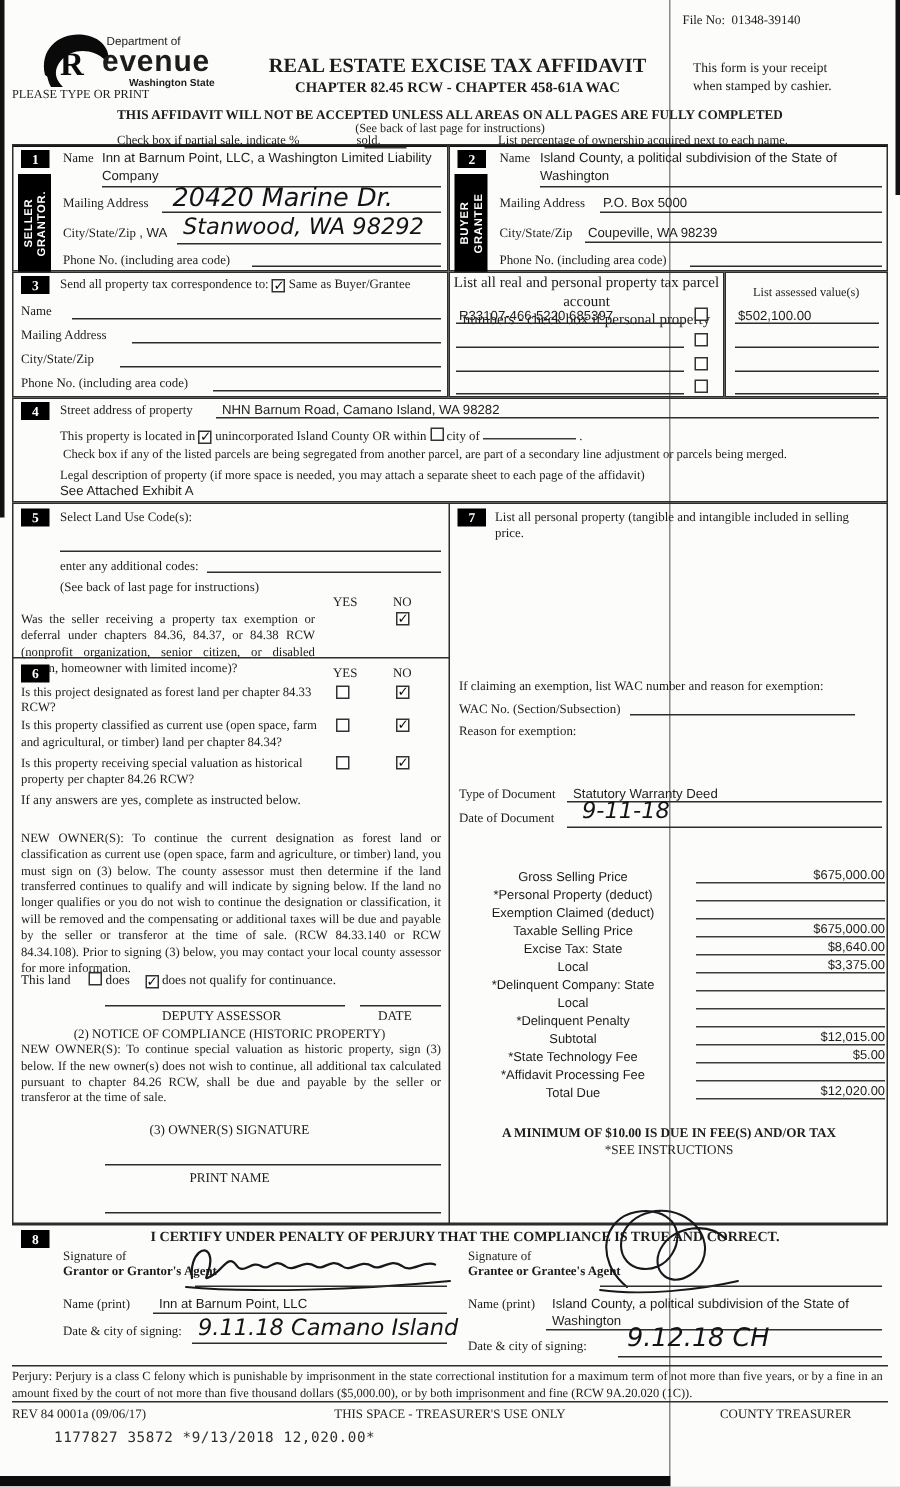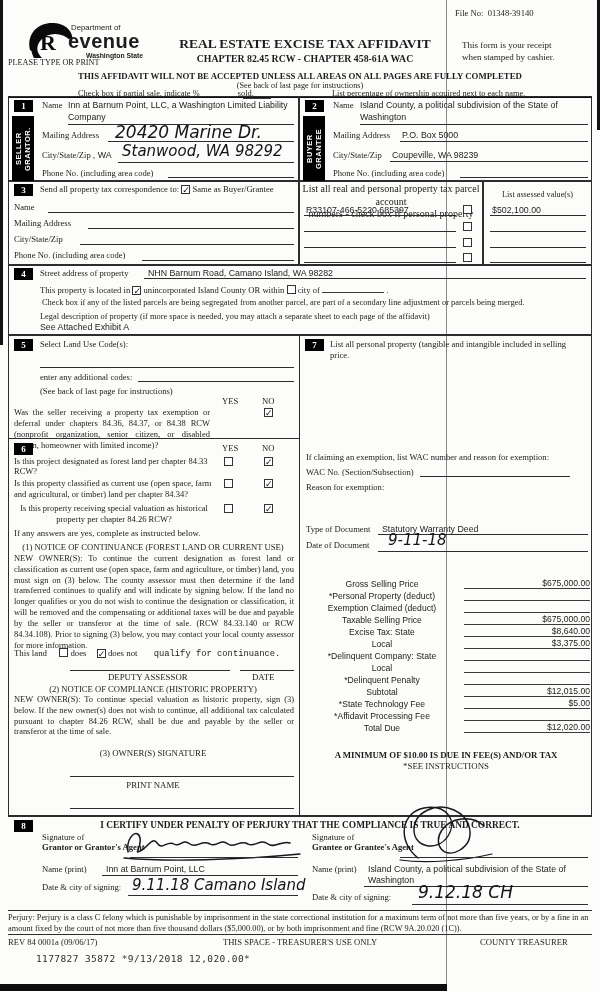--- a/index.html
+++ b/index.html
@@ -201,36 +201,35 @@
   <div class="abs" style="left:262px;top:443px;font-size:8.6px;">NO</div>
 
   <div class="abs" style="left:14px;top:456px;width:200px;font-size:8.5px;">Is this project designated as forest land per chapter 84.33 RCW?</div>
   <span class="cb abs" style="left:224px;top:457px;"></span>
   <span class="cb abs on" style="left:264px;top:457px;">✓</span>
 
   <div class="abs" style="left:14px;top:478px;width:200px;font-size:8.5px;line-height:1.3;">Is this property classified as current use (open space, farm and agricultural, or timber) land per chapter 84.34?</div>
   <span class="cb abs" style="left:224px;top:479px;"></span>
   <span class="cb abs on" style="left:264px;top:479px;">✓</span>
 
-  <div class="abs" style="left:14px;top:503px;width:200px;font-size:8.5px;line-height:1.3;text-align:center;">Is this property receiving special valuation as historical property per chapter 84.26 RCW?</div>
+  <div class="abs" style="left:14px;top:503px;width:200px;font-size:8.5px;line-height:1.3;">Is this property receiving special valuation as historical property per chapter 84.26 RCW?</div>
   <span class="cb abs" style="left:224px;top:504px;"></span>
   <span class="cb abs on" style="left:264px;top:504px;">✓</span>
 
   <div class="abs" style="left:14px;top:528px;font-size:8.8px;">If any answers are yes, complete as instructed below.</div>
 
-  <div class="abs ctr" style="left:14px;top:542px;width:278px;font-size:8.6px;">(1) NOTICE OF CONTINUANCE (FOREST LAND OR CURRENT USE)</div>
   <div class="abs j" style="left:14px;top:553px;width:280px;font-size:8.45px;line-height:1.28;">NEW OWNER(S):  To continue the current designation as forest land or classification as current use (open space, farm and agriculture, or timber) land, you must sign on (3) below.  The county assessor must then determine if the land transferred continues to qualify and will indicate by signing below. If the land no longer qualifies or you do not wish to continue the designation or classification, it will be removed and the compensating or additional taxes will be due and payable by the seller or transferor at the time of sale.  (RCW 84.33.140 or RCW 84.34.108).  Prior to signing (3) below, you may contact your local county assessor for more information.</div>
 
   <div class="abs" style="left:14px;top:648px;font-size:8.8px;">
     <span>This land</span>
     <span class="cb" style="margin-left:10px;"></span>
     <span>does</span>
     <span class="cb on" style="margin-left:8px;">✓</span>
     <span>does not</span>
-    <span style="margin-left:14px;font-family:Liberation Mono, monospace;">qualify for continuance.</span>
+    <span style="margin-left:0;">qualify for continuance.</span>
   </div>
 
   <div class="hline" style="left:70px;top:670px;width:160px;"></div>
   <div class="hline" style="left:240px;top:670px;width:54px;"></div>
   <div class="abs" style="left:108px;top:672px;font-size:8.8px;text-align:center;">DEPUTY ASSESSOR</div>
   <div class="abs" style="left:252px;top:672px;font-size:8.8px;">DATE</div>
 
   <div class="abs ctr" style="left:14px;top:684px;width:278px;font-size:8.6px;">(2) NOTICE OF COMPLIANCE (HISTORIC PROPERTY)</div>
   <div class="abs j" style="left:14px;top:694px;width:280px;font-size:8.45px;line-height:1.28;">NEW OWNER(S):  To continue special valuation as historic property, sign (3) below.  If the new owner(s) does not wish to continue, all additional tax calculated pursuant to chapter 84.26 RCW, shall be due and payable by the seller or transferor at the time of sale.</div>
 

